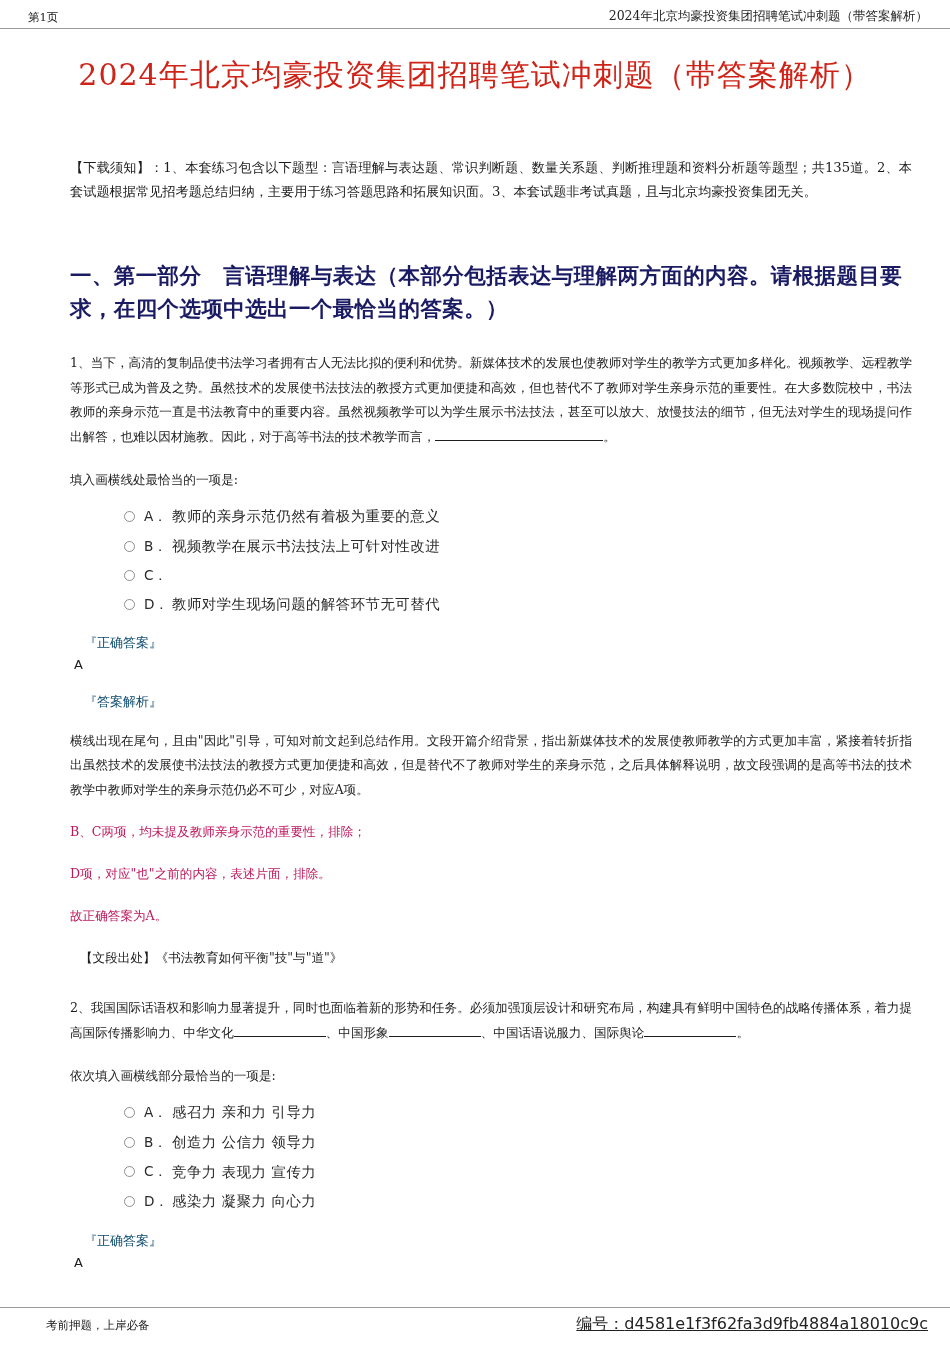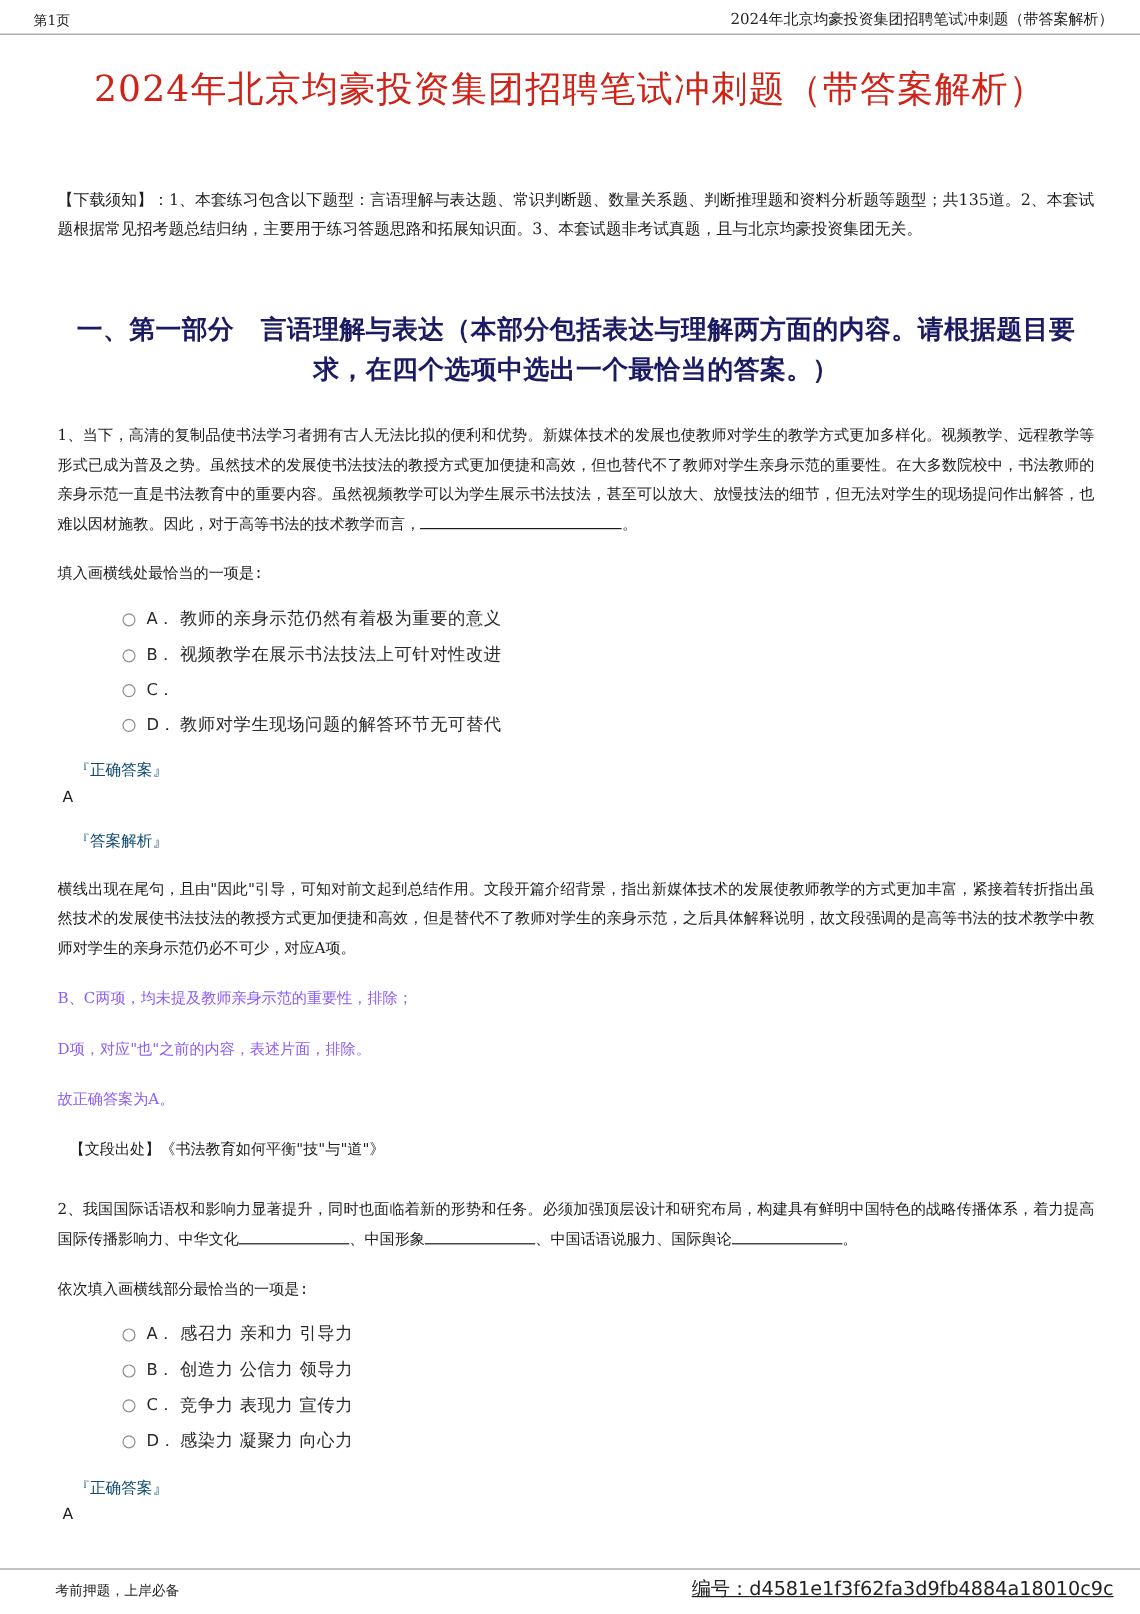--- a/index.html
+++ b/index.html
@@ -51,38 +51,38 @@
     font-weight: normal;
     letter-spacing: 1px;
     margin: 26px 0 0 0;
     padding: 0 20px;
     font-family: "DejaVu Serif", serif;
     line-height: 1.3;
   }
 
   
   .content {
-    padding: 0 38px 0 48px;
+    padding: 0 38px 0 70px;
   }
 
   .notice {
     margin-top: 62px;
     font-size: 13.2px;
     line-height: 1.85;
     color: #1c1c1c;
     text-align: justify;
   }
 
   .section-heading {
     margin-top: 55px;
     color: #1b1b64;
     font-size: 21.5px;
     line-height: 1.52;
     letter-spacing: 0.4px;
-    text-align: center;
+    text-align: left;
   }
 
   .question-stem {
     margin-top: 26px;
     font-size: 12.6px;
     line-height: 1.95;
     text-align: justify;
     color: #1c1c1c;
   }
 
@@ -91,21 +91,20 @@
     border-bottom: 1px solid #1c1c1c;
     vertical-align: baseline;
   }
   .blank-lg { width: 168px; }
   .blank-md { width: 92px; }
 
   .prompt-line {
     margin-top: 20px;
     font-size: 12.6px;
     line-height: 1.7;
-    font-family: Liberation Mono, monospace;
   }
 
   .options {
     margin: 12px 0 0 0;
     padding: 0;
     list-style: none;
   }
   .option-row {
     display: flex;
     align-items: center;
@@ -156,21 +155,21 @@
     margin-top: 16px;
     font-size: 12.6px;
     line-height: 1.95;
     text-align: justify;
     color: #1c1c1c;
   }
   .explain-short {
     margin-top: 18px;
     font-size: 12.6px;
     line-height: 1.9;
-    color: #8b5cf6;
+    color: #be185d;
   }
   .source-line {
     margin-top: 18px;
     margin-left: 10px;
     font-size: 12.6px;
     line-height: 1.9;
     color: #1c1c1c;
   }
 
   

